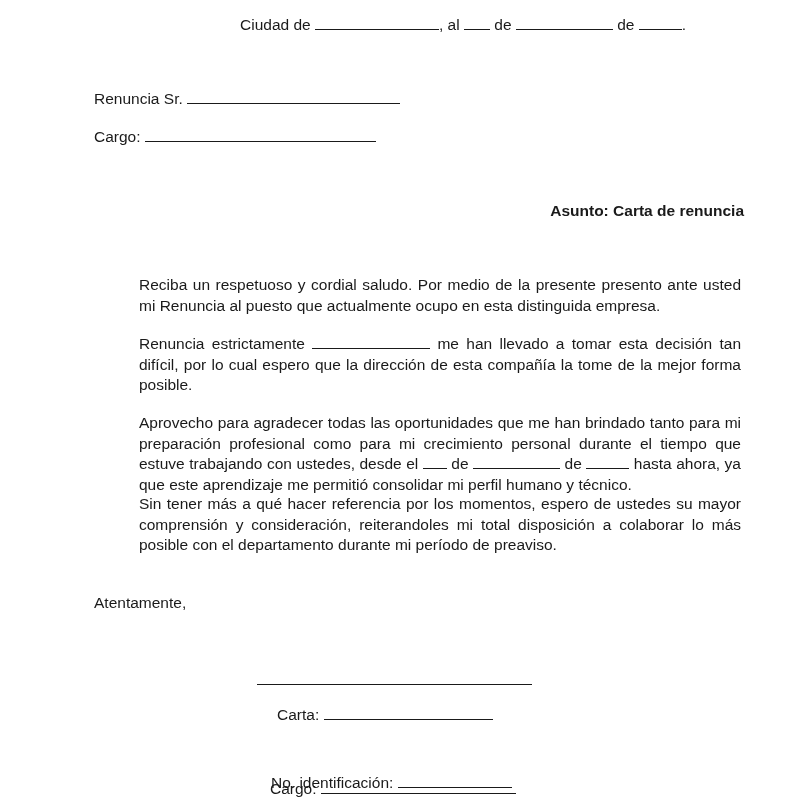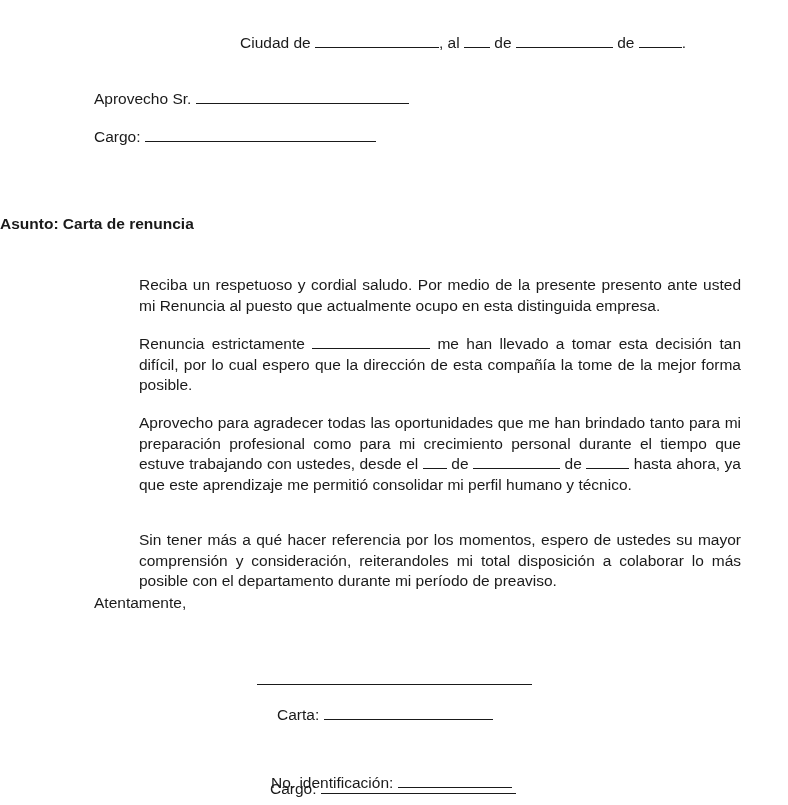--- a/index.html
+++ b/index.html
@@ -32,53 +32,53 @@
       left: 94px;
       width: 602px;
       text-align: justify;
       line-height: 20.5px;
       margin-left: 45px;
     }
     .subject {
       position: absolute;
       left: 0;
       width: 744px;
-      text-align: left;
+      text-align: right;
       font-weight: bold;
-      top: 214px;
+      top: 201px;
       line-height: 20px;
     }
     .sigline {
       position: absolute;
       left: 257px;
       width: 275px;
       top: 684px;
       border-top: 1px solid #1a1a1a;
     }
     .inline-blank {
       display: inline-block;
       border-bottom: 1px solid #1a1a1a;
       height: 14px;
     }
   </style>
 </head>
 <body>
 
-<div class="line" style="top:15px; left:240px;margin-top:18px;">
+<div class="line" style="top:15px; left:240px;">
   <span>Ciudad de</span>
   <span class="blank" style="width:124px;"></span><span>, al</span>
   <span class="blank" style="width:26px;"></span>
   <span>de</span>
   <span class="blank" style="width:97px;"></span>
   <span>de</span>
   <span class="blank" style="width:43px;"></span><span>.</span>
 </div>
 
 <div class="line" style="top:89px; left:94px;">
-  <span>Aprovecho Sr.</span>
+  <span>Renuncia Sr.</span>
   <span class="blank" style="width:213px;"></span>
 </div>
 <div class="line" style="top:127px; left:94px;">
   <span>Cargo:</span>
   <span class="blank" style="width:231px;"></span>
 </div>
 
 <div class="subject">Asunto: Carta de renuncia</div>
 
 <div class="para" style="top:275px;">Reciba un respetuoso y cordial saludo. Por medio de la presente presento ante usted mi Renuncia al puesto que actualmente ocupo en esta distinguida empresa.</div>
@@ -92,21 +92,21 @@
 <div class="para" style="top:413px;">
   <span>Aprovecho para agradecer todas las oportunidades que me han brindado tanto para mi preparación profesional como para mi crecimiento personal durante el tiempo que estuve trabajando con ustedes, desde el</span>
   <span class="inline-blank" style="width:24px;"></span>
   <span>de</span>
   <span class="inline-blank" style="width:87px;"></span>
   <span>de</span>
   <span class="inline-blank" style="width:43px;"></span>
   <span>hasta ahora, ya que este aprendizaje me permitió consolidar mi perfil humano y técnico.</span>
 </div>
 
-<div class="para" style="top:530px;">Sin tener más a qué hacer referencia por los momentos, espero de ustedes su mayor comprensión y consideración, reiterandoles mi total disposición a colaborar lo más posible con el departamento durante mi período de preaviso.</div>
+<div class="para" style="top:494px;">Sin tener más a qué hacer referencia por los momentos, espero de ustedes su mayor comprensión y consideración, reiterandoles mi total disposición a colaborar lo más posible con el departamento durante mi período de preaviso.</div>
 
 <div class="line" style="top:593px; left:94px;text-align:center;">Atentamente,</div>
 
 <div class="sigline"></div>
 
 <div class="line" style="top:705px; left:277px;">
   <span>Carta:</span>
   <span class="blank" style="width:169px;"></span>
 </div>
 <div class="line" style="top:742px; left:271px;margin-top:31px;">

